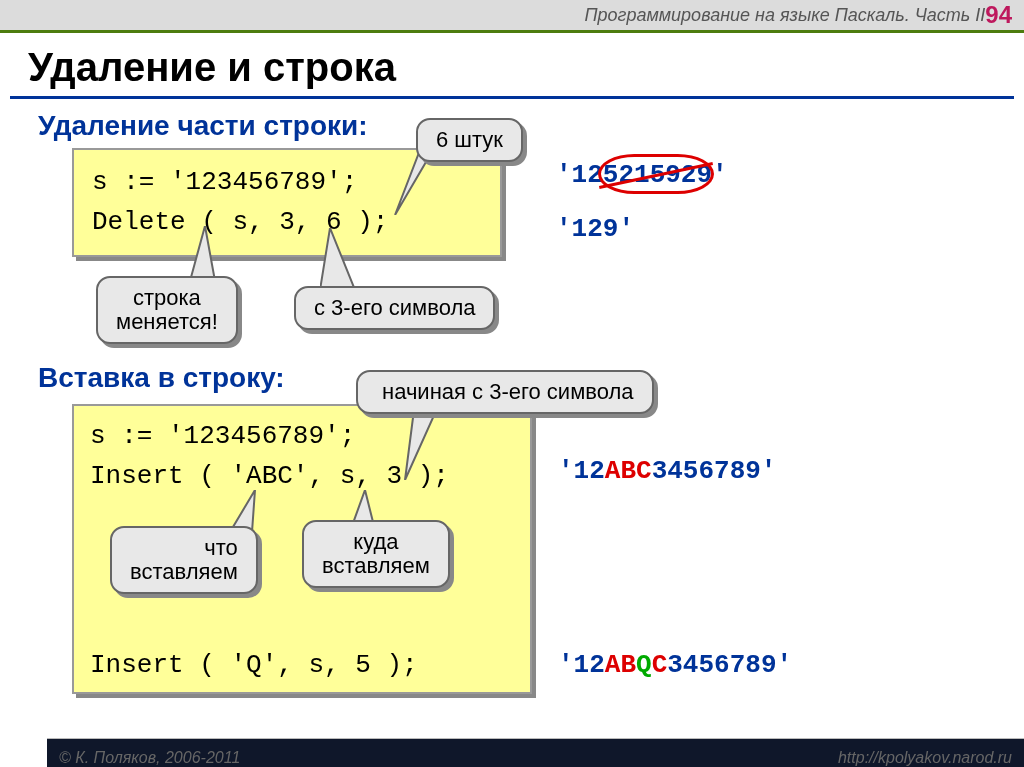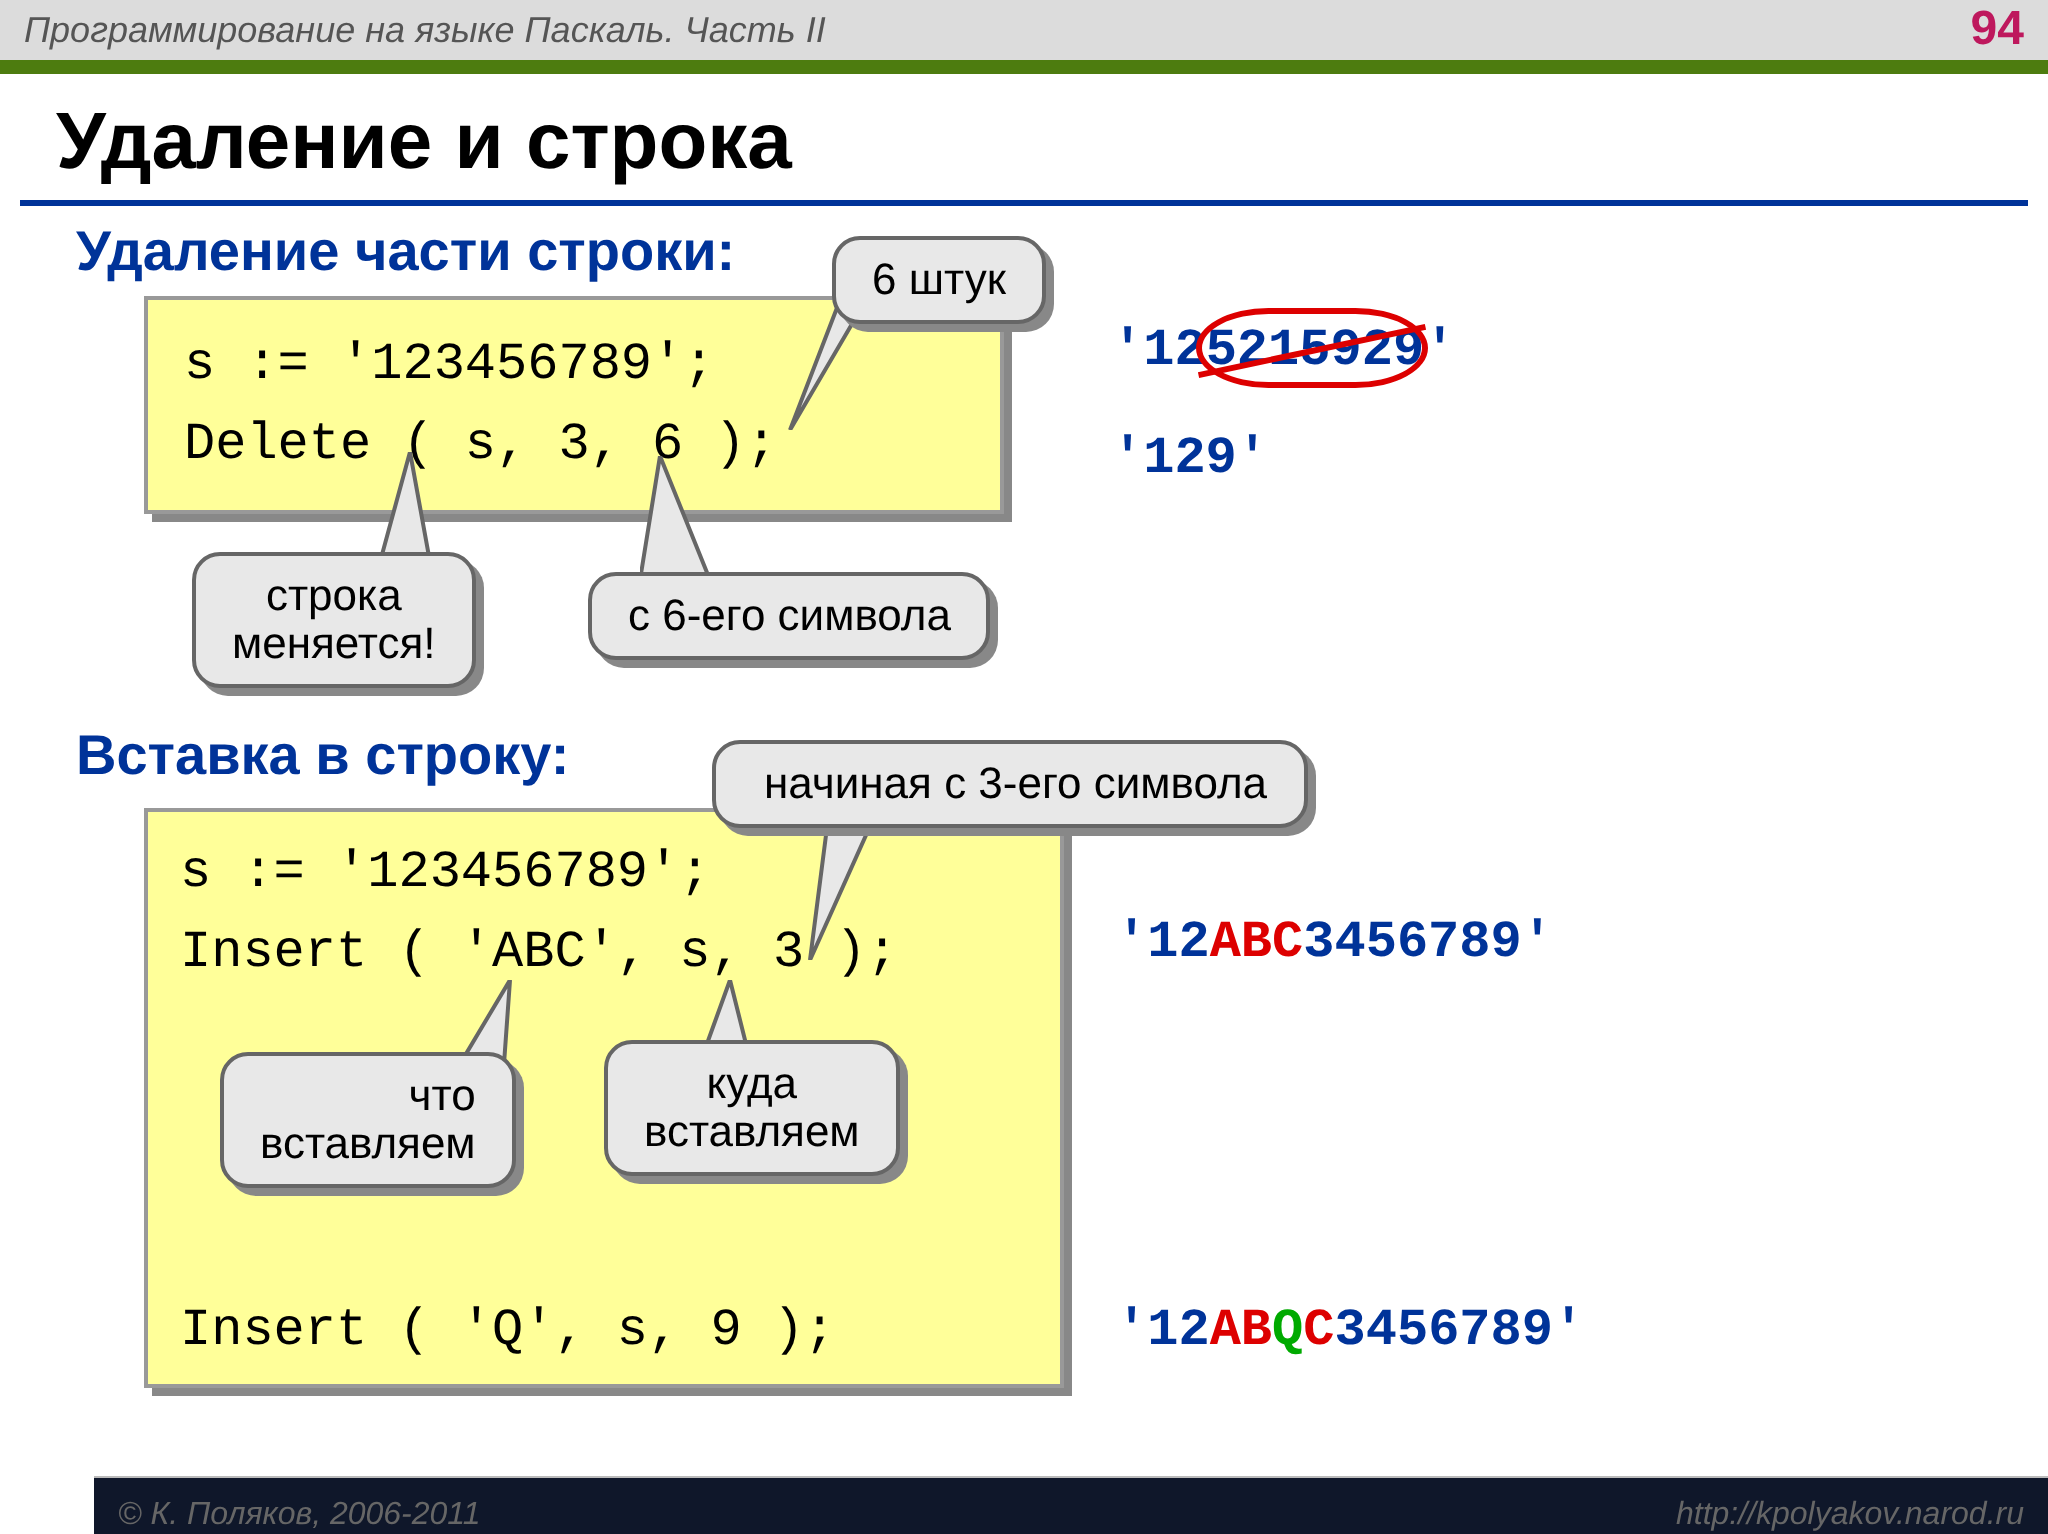--- a/index.html
+++ b/index.html
@@ -11,22 +11,22 @@
     background: #fff;
     position: relative;
     overflow: hidden;
   }
   .header {
     background: #dcdcdc;
     height: 30px;
     padding: 0 12px;
     display: flex;
     align-items: center;
-    justify-content: space-between;
-    border-bottom: 7px solid #4d7c0f;
+    justify-content: flex-end;
+    border-bottom: 3px solid #4d7c0f;
   }
   .header-title {
     color: #555;
     font-style: italic;
     font-size: 18px;
   }
   .header-num {
     color: #be185d;
     font-weight: bold;
     font-size: 24px;
@@ -137,38 +137,38 @@
 <svg style="position:absolute; left:385px; top:145px; z-index:2;" width="50" height="70">
   <polygon points="35,5 48,5 10,70" fill="#e8e8e8" stroke="#666" stroke-width="2"></polygon>
 </svg>
 
 <div class="callout" style="left:96px; top:276px; white-space:pre;">строка
 меняется!</div>
 <svg style="position:absolute; left:190px; top:226px; z-index:2;" width="30" height="55">
   <polygon points="15,0 0,55 25,55" fill="#e8e8e8" stroke="#666" stroke-width="2"></polygon>
 </svg>
 
-<div class="callout" style="left:294px; top:286px;">с 6-его символа</div>
+<div class="callout" style="left:294px; top:286px;">с 3-его символа</div>
 <svg style="position:absolute; left:320px; top:228px; z-index:2;" width="40" height="62">
   <polygon points="10,0 0,62 35,62" fill="#e8e8e8" stroke="#666" stroke-width="2"></polygon>
 </svg>
 
 <div class="result" style="left:556px; top:160px;">
   <span>'</span><span>12</span><span>521592</span><span>9</span><span>'</span>
 </div>
 <div class="strike-oval" style="left:598px; top:154px; width:110px; height:34px;"></div>
 
 <div class="result" style="left:556px; top:214px;">'129'</div>
 
 <div class="section-title" style="position:absolute; top:362px;">Вставка в строку:</div>
 
 <div class="codebox" style="left:72px; top:404px; width:460px; height:290px;"></div>
 <div style="position:absolute; left:90px; top:416px; font-family:'Courier New',monospace; font-size:26px; line-height:1.55; white-space:pre; z-index:2;">s := '123456789';
 Insert ( 'ABC', s, 3 );</div>
-<div style="position:absolute; left:90px; top:650px; font-family:'Courier New',monospace; font-size:26px; white-space:pre; z-index:2;">Insert ( 'Q', s, 9 );</div>
+<div style="position:absolute; left:90px; top:650px; font-family:'Courier New',monospace; font-size:26px; white-space:pre; z-index:2;">Insert ( 'Q', s, 5 );</div>
 
 <div class="callout" style="left:356px; top:370px;padding-left:24px;">начиная с 3-его символа</div>
 <svg style="position:absolute; left:400px; top:402px; z-index:2;" width="50" height="78">
   <polygon points="15,0 40,0 5,78" fill="#e8e8e8" stroke="#666" stroke-width="2"></polygon>
 </svg>
 
 <div class="callout" style="left:110px; top:526px; white-space:pre;text-align:right;">что
 вставляем</div>
 <svg style="position:absolute; left:230px; top:490px; z-index:2;" width="30" height="42">
   <polygon points="25,0 0,42 22,42" fill="#e8e8e8" stroke="#666" stroke-width="2"></polygon>

